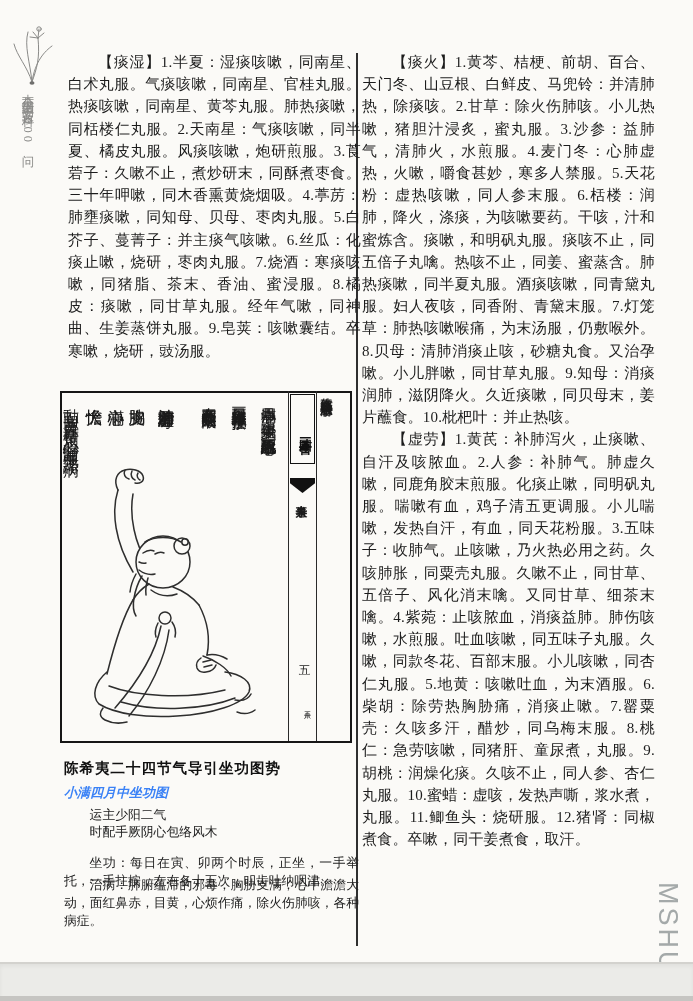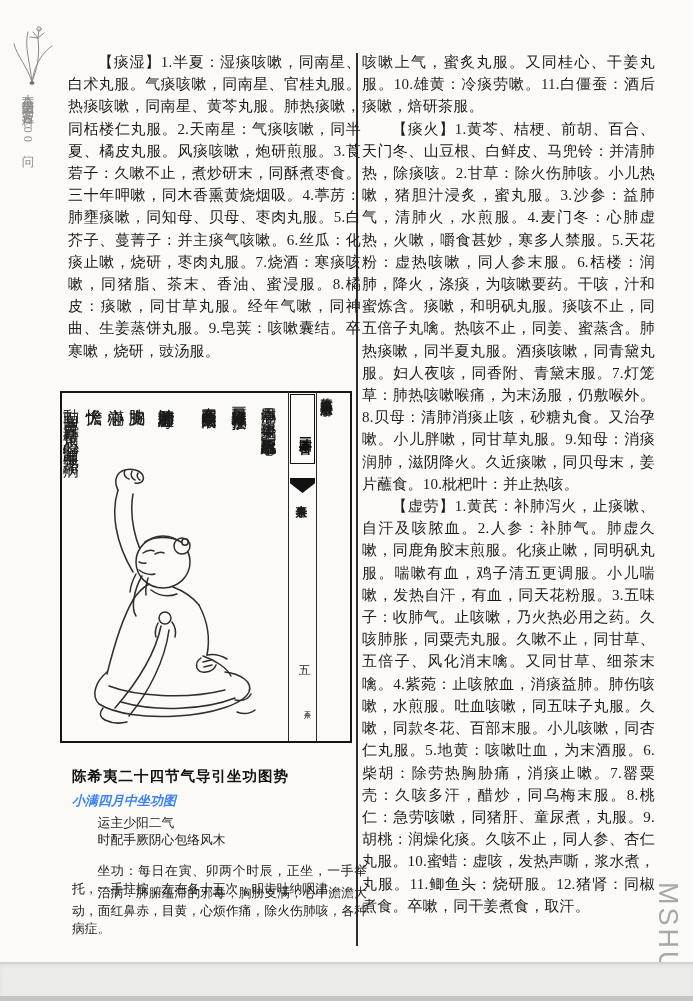--- a/index.html
+++ b/index.html
@@ -24,21 +24,21 @@
   .vcol{position:absolute;writing-mode:vertical-rl;text-orientation:upright;
         color:#1b1b1b;font-family:"Liberation Serif",serif;line-height:1;white-space:nowrap;}
   .rule{position:absolute;width:1px;background:#2a2a2a;top:391px;height:350px;}
   .banxin-label{position:absolute;left:290px;top:394px;width:25px;height:70px;
         writing-mode:vertical-rl;text-orientation:upright;font-size:13px;font-weight:bold;
         border:1.5px solid #111;box-sizing:border-box;text-align:center;letter-spacing:1px;
         background:#fbfaf7;color:#111;}
   .fishtail{position:absolute;left:290px;top:478px;width:25px;height:15px;background:#111;
         clip-path:polygon(0 0,100% 0,100% 35%,50% 100%,0 35%);}
   
-  .cap{position:absolute;left:60px;width:295px;margin:12px;}
+  .cap{position:absolute;left:60px;width:295px;margin:4px;}
   .cap-title{top:755px;font-family:"Liberation Sans",sans-serif;font-weight:700;font-size:14.5px;letter-spacing:1px;color:#111;}
   .cap-sub{top:780px;font-size:13px;font-weight:700;color:#3b82f6;font-style:italic;}
   .cap-line{font-size:12.8px;line-height:17.8px;color:#222;text-indent:2em;text-align:justify;}
   .cap-l1{top:803px;} .cap-l2{top:820px;} .cap-l3{top:851px;} .cap-l4{top:873px;}
   .page-number{position:absolute;left:73px;top:974px;font-family:"Liberation Sans",sans-serif;
         font-size:14.5px;color:#2e2e2e;letter-spacing:1px;}
   .watermark{position:absolute;left:652px;top:882px;height:115px;writing-mode:vertical-rl;
         text-orientation:sideways;font-family:"Liberation Sans",sans-serif;font-size:27px;
         color:#a4a9a9;letter-spacing:3px;}
   .scan-strip{position:absolute;left:0;top:962px;width:693px;height:39px;background:#ebebe8;
@@ -64,21 +64,20 @@
   </svg>
   <div class="sidebar-title">本草纲目图文百科1000问</div>
 
   <div class="divider"></div>
 
   <div class="col col-left">
     <p class="indent">【痰湿】1.半夏：湿痰咳嗽，同南星、白术丸服。气痰咳嗽，同南星、官桂丸服。热痰咳嗽，同南星、黄芩丸服。肺热痰嗽，同栝楼仁丸服。2.天南星：气痰咳嗽，同半夏、橘皮丸服。风痰咳嗽，炮研煎服。3.莨菪子：久嗽不止，煮炒研末，同酥煮枣食。三十年呷嗽，同木香熏黄烧烟吸。4.葶苈：肺壅痰嗽，同知母、贝母、枣肉丸服。5.白芥子、蔓菁子：并主痰气咳嗽。6.丝瓜：化痰止嗽，烧研，枣肉丸服。7.烧酒：寒痰咳嗽，同猪脂、茶末、香油、蜜浸服。8.橘皮：痰嗽，同甘草丸服。经年气嗽，同神曲、生姜蒸饼丸服。9.皂荚：咳嗽囊结。卒寒嗽，烧研，豉汤服。</p>
   </div>
 
   <div class="col col-right">
-    <p>咳嗽上气，蜜炙丸服。又同桂心、干姜丸服。10.雄黄：冷痰劳嗽。11.白僵蚕：酒后痰嗽，焙研茶服。</p>
     <p class="indent">【痰火】1.黄芩、桔梗、前胡、百合、天门冬、山豆根、白鲜皮、马兜铃：并清肺热，除痰咳。2.甘草：除火伤肺咳。小儿热嗽，猪胆汁浸炙，蜜丸服。3.沙参：益肺气，清肺火，水煎服。4.麦门冬：心肺虚热，火嗽，嚼食甚妙，寒多人禁服。5.天花粉：虚热咳嗽，同人参末服。6.栝楼：润肺，降火，涤痰，为咳嗽要药。干咳，汁和蜜炼含。痰嗽，和明矾丸服。痰咳不止，同五倍子丸噙。热咳不止，同姜、蜜蒸含。肺热痰嗽，同半夏丸服。酒痰咳嗽，同青黛丸服。妇人夜咳，同香附、青黛末服。7.灯笼草：肺热咳嗽喉痛，为末汤服，仍敷喉外。8.贝母：清肺消痰止咳，砂糖丸食。又治孕嗽。小儿胖嗽，同甘草丸服。9.知母：消痰润肺，滋阴降火。久近痰嗽，同贝母末，姜片蘸食。10.枇杷叶：并止热咳。</p>
     <p class="indent">【虚劳】1.黄芪：补肺泻火，止痰嗽、自汗及咳脓血。2.人参：补肺气。肺虚久嗽，同鹿角胶末煎服。化痰止嗽，同明矾丸服。喘嗽有血，鸡子清五更调服。小儿喘嗽，发热自汗，有血，同天花粉服。3.五味子：收肺气。止咳嗽，乃火热必用之药。久咳肺胀，同粟壳丸服。久嗽不止，同甘草、五倍子、风化消末噙。又同甘草、细茶末噙。4.紫菀：止咳脓血，消痰益肺。肺伤咳嗽，水煎服。吐血咳嗽，同五味子丸服。久嗽，同款冬花、百部末服。小儿咳嗽，同杏仁丸服。5.地黄：咳嗽吐血，为末酒服。6.柴胡：除劳热胸胁痛，消痰止嗽。7.罂粟壳：久咳多汗，醋炒，同乌梅末服。8.桃仁：急劳咳嗽，同猪肝、童尿煮，丸服。9.胡桃：润燥化痰。久咳不止，同人参、杏仁丸服。10.蜜蜡：虚咳，发热声嘶，浆水煮，丸服。11.鲫鱼头：烧研服。12.猪肾：同椒煮食。卒嗽，同干姜煮食，取汗。</p>
   </div>
 
   <div class="frame"></div>
 
   <div class="rule" style="left:288px;"></div>
   <div class="rule" style="left:316px;"></div>
   <div class="banxin-label">三才圖會</div>
   <div class="fishtail"></div>

